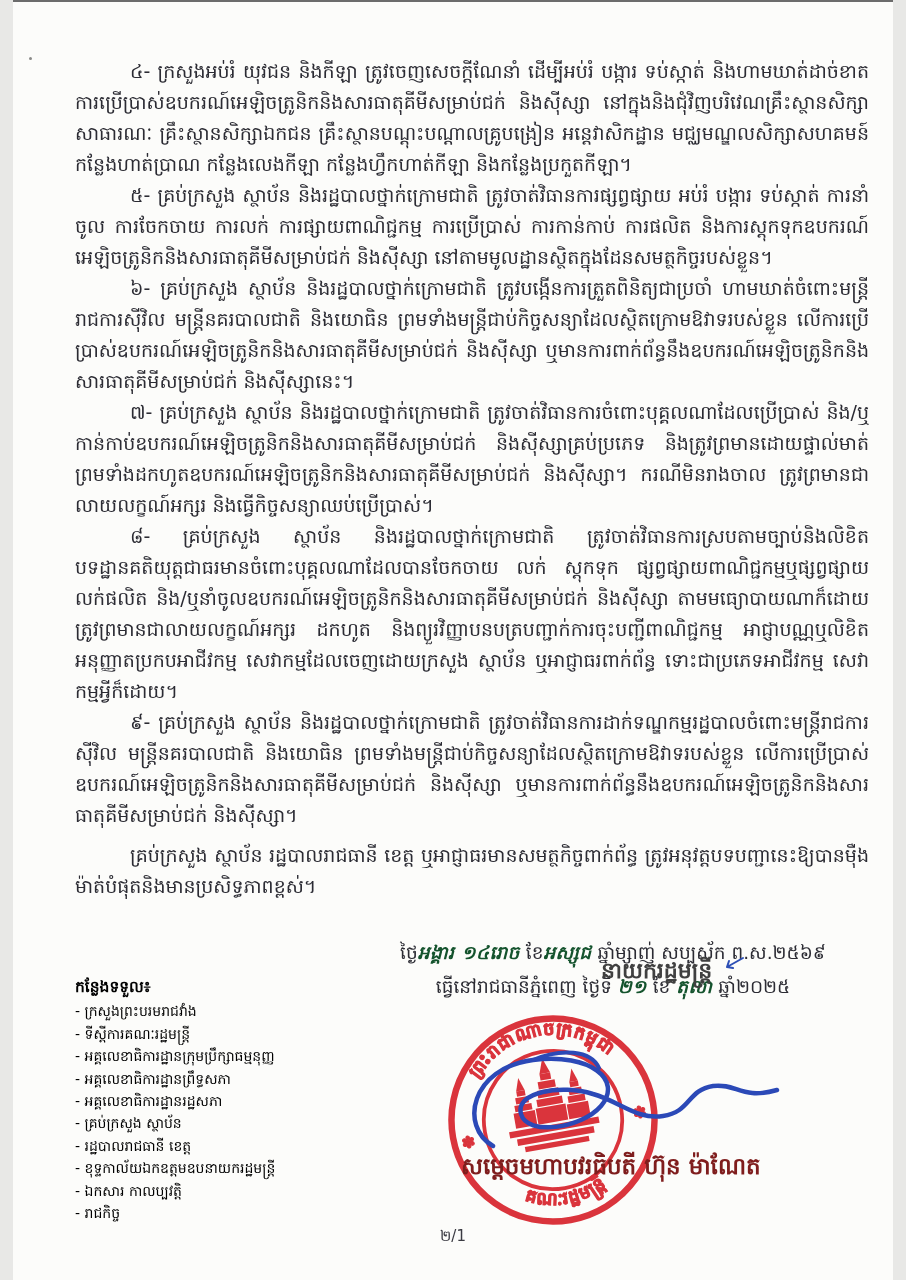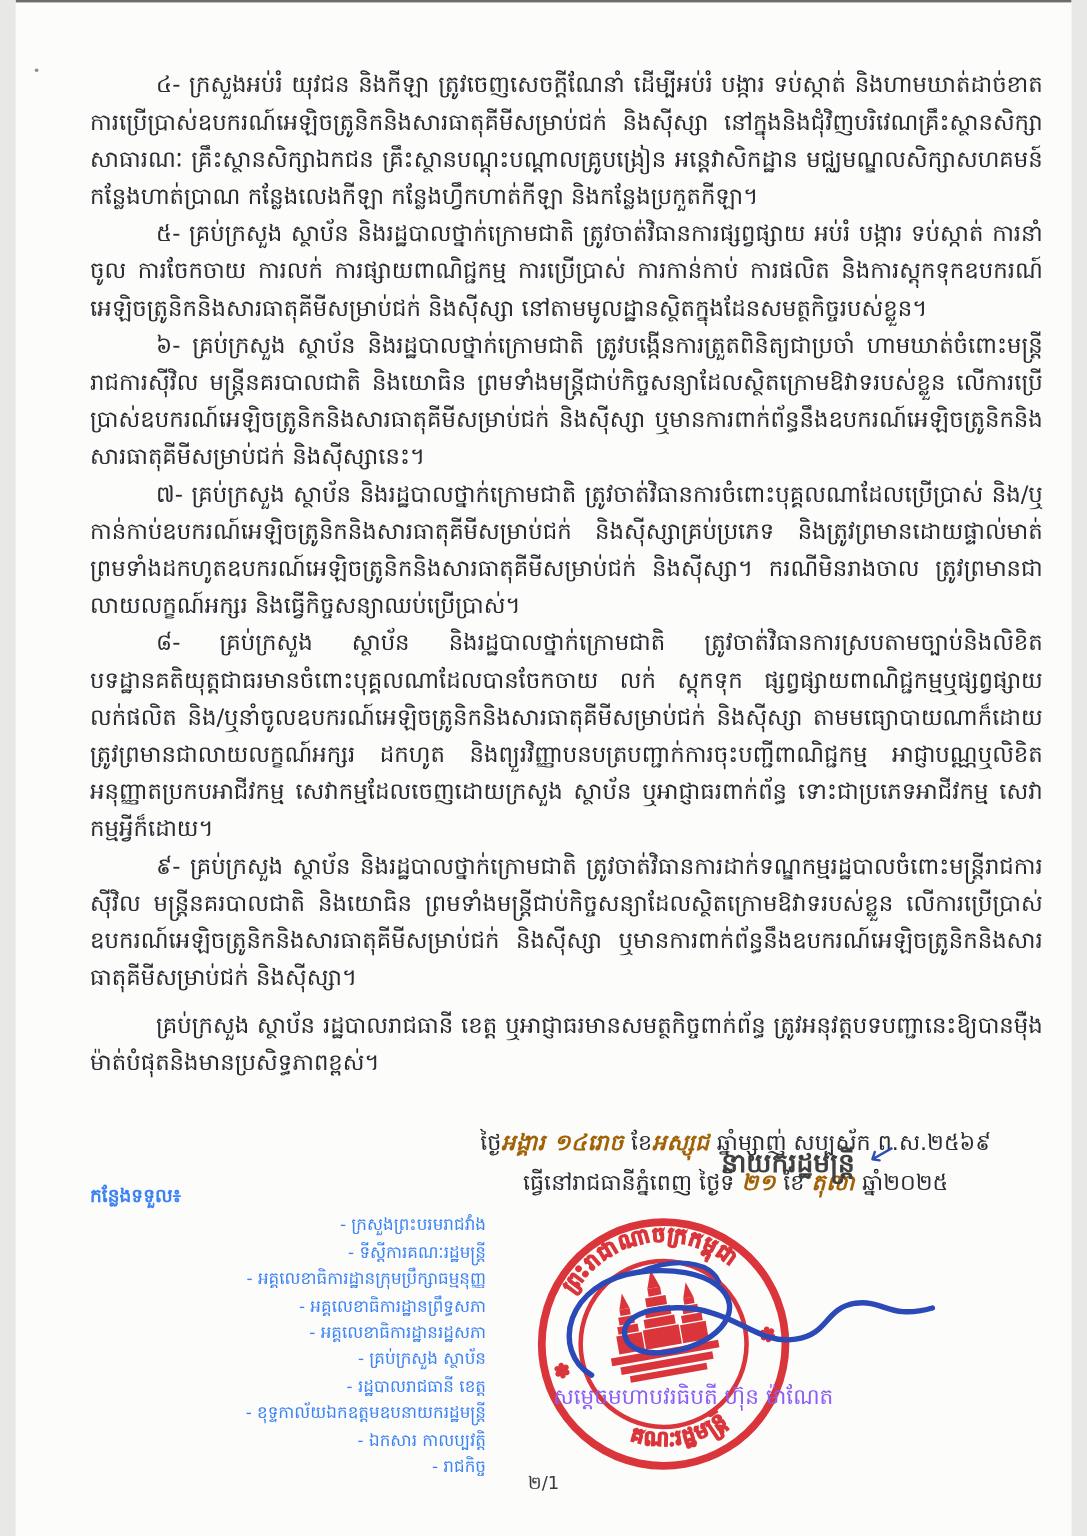--- a/index.html
+++ b/index.html
@@ -21,44 +21,44 @@
     font-size:19px;line-height:31px;text-align:justify;
     color:#2b2b33;
   }
   .para{text-indent:55px;margin:0;}
   .para.closing{margin-top:9px;}
 
   .dateline{
     position:absolute;left:320px;top:936px;width:560px;
     text-align:center;font-size:18.5px;line-height:34px;color:#2b2b33;
   }
-  .hand{color:#a16207;font-style:italic;font-weight:bold;letter-spacing:.5px;}
+  .hand{color:#14532d;font-style:italic;font-weight:bold;letter-spacing:.5px;}
 
   .recipients{
     position:absolute;left:62px;top:976px;width:330px;
-    font-size:14px;line-height:22.4px;color:#3b82f6;margin-top:10px;
+    font-size:14px;line-height:22.4px;color:#000000;
   }
   .recipients .hdr{font-weight:bold;font-size:15.5px;margin-bottom:2px;}
-  .recipients ul{list-style:none;margin:0;padding:0;text-align:right;}
+  .recipients ul{list-style:none;margin:0;padding:0;}
   .recipients li{white-space:nowrap;overflow:hidden;}
 
   .seal-wrap{position:absolute;left:432px;top:1012px;width:216px;height:216px;z-index:1;}
   .seal-wrap svg{display:block;}
 
   .sig-wrap{position:absolute;left:428px;top:1028px;width:390px;height:160px;z-index:3;}
 
   .pm-title{
     position:absolute;left:588px;top:952px;width:300px;z-index:2;
     font-weight:bold;font-size:22px;color:#404040;white-space:nowrap;
   }
   .pm-mark{display:inline-block;vertical-align:6px;margin-left:10px;}
 
   .signer-name{
     position:absolute;left:448px;top:1152px;width:430px;z-index:4;
-    font-weight:normal;font-size:18px;color:#8b5cf6;white-space:nowrap;
+    font-weight:bold;font-size:23px;color:#7f1d1d;white-space:nowrap;
   }
 
   .page-num{
     position:absolute;left:0;bottom:32px;width:100%;
     text-align:center;font-size:15px;color:#3a3a42;
   }
 </style>
 </head>
 <body>
 

